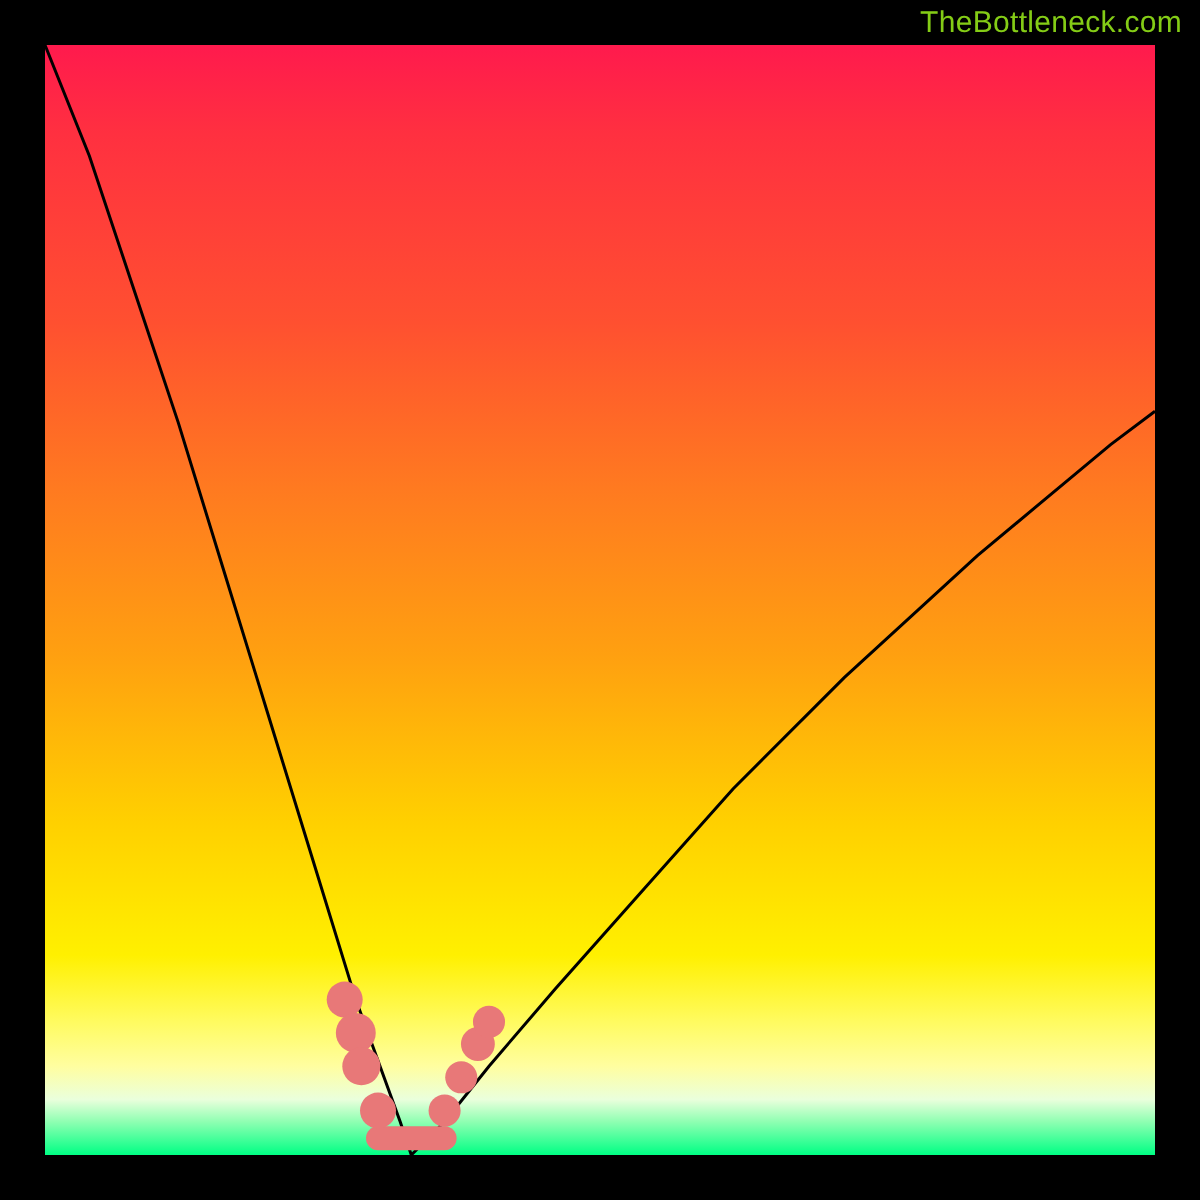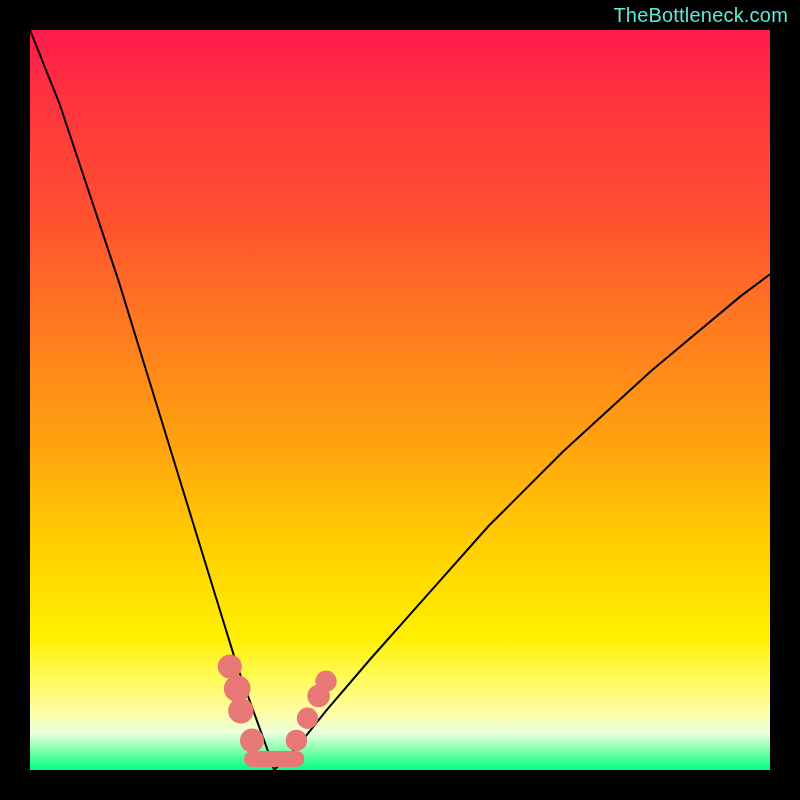--- a/index.html
+++ b/index.html
@@ -14,21 +14,21 @@
   .stage {
     position: relative;
     width: 800px;
     height: 800px;
     background: #000;
   }
   .watermark {
     position: absolute;
     top: 4px;
     right: 12px;
-    color: #5eead4;
+    color: #84cc16;
     font-size: 20px;
     font-weight: 500;
     letter-spacing: 0.2px;
     user-select: none;
   }
   
   .plot {
     position: absolute;
     left: 30px;
     top: 30px;

